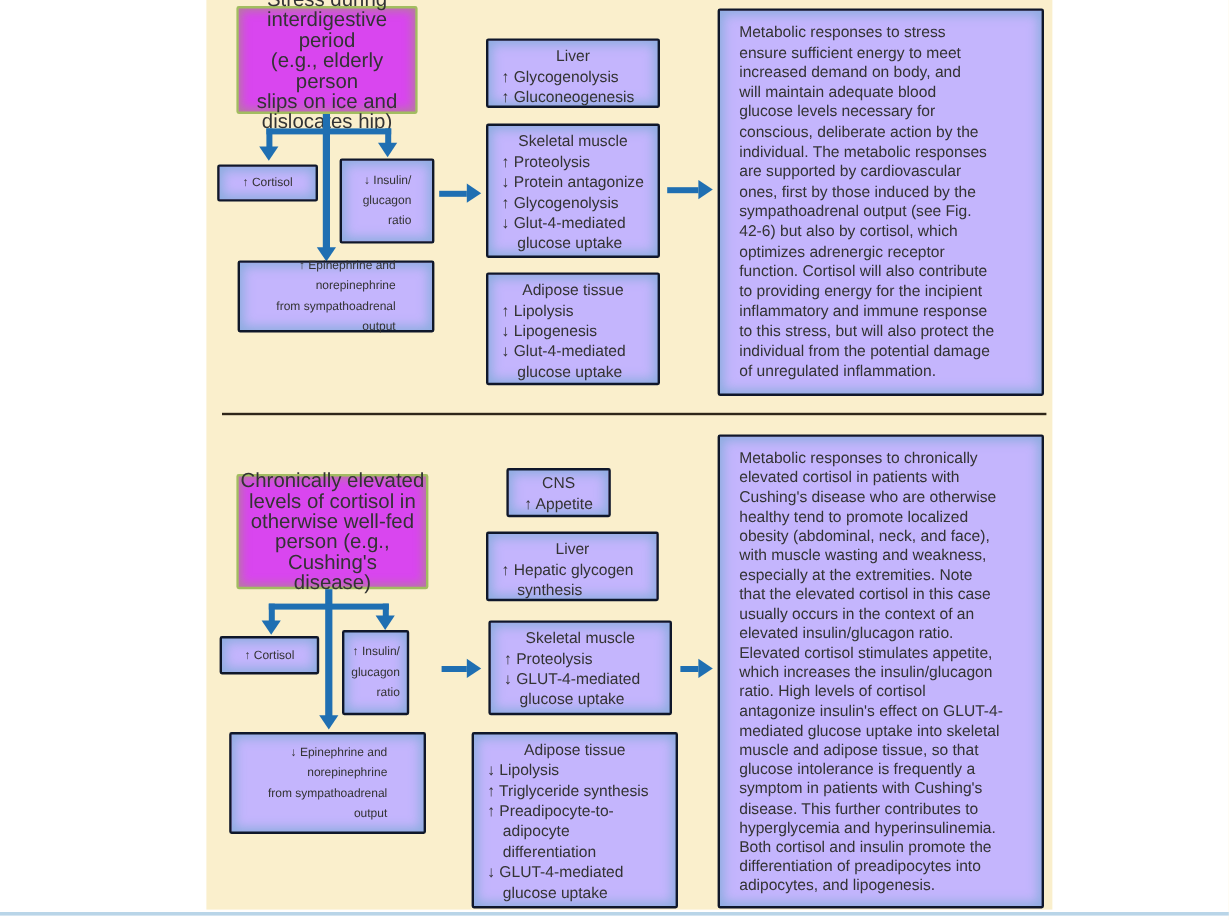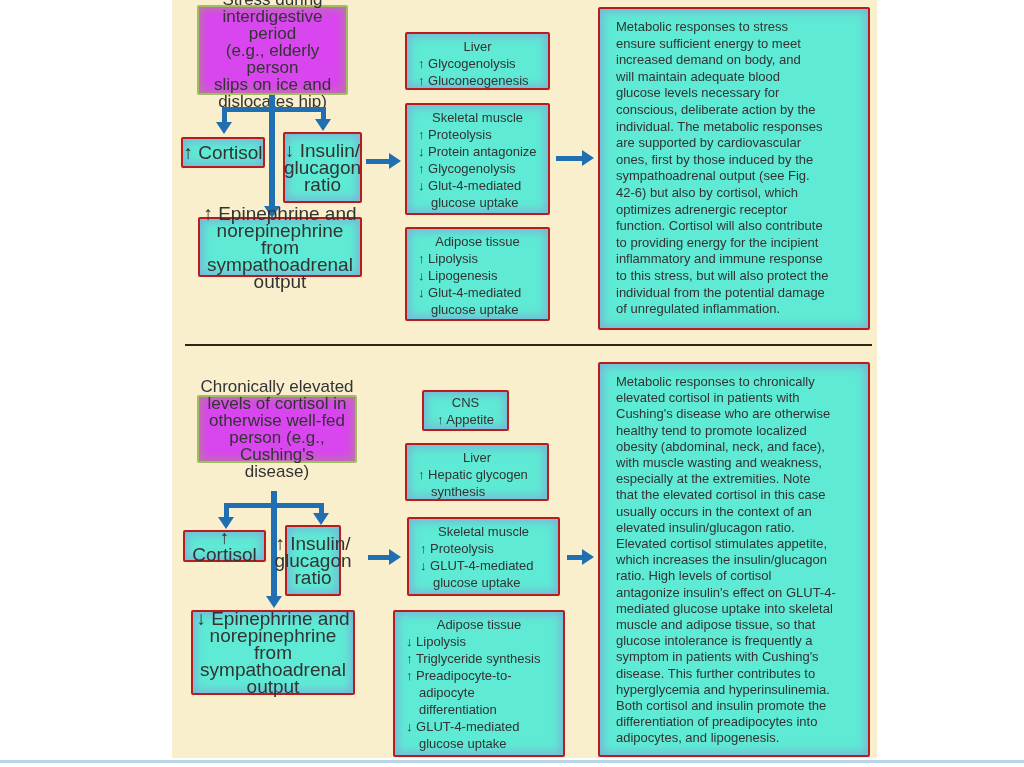--- a/index.html
+++ b/index.html
@@ -8,37 +8,37 @@
     font-family:"Liberation Sans", sans-serif;color:#333333;overflow:hidden;
   }
   .slide{
     position:absolute;left:172px;top:0;width:705px;height:758px;
     background:#FAEFCC;
   }
   .abs{position:absolute;box-sizing:border-box;}
   .txt{white-space:pre-line;}
   
   .bluebox{
-    border:2px solid #b91c1c;
-    background:#5eead4;
+    border:2px solid #0f172a;
+    background:#c4b5fd;
     box-shadow: inset 0 0 9px 3px rgba(125,170,215,.8);
     border-radius:2px;
   }
   
   .greenbox{
     border:2px solid #a2bd60;
     background:#d946ef;
     box-shadow: inset 0 0 8px 2px rgba(150,172,85,.55);
     border-radius:2px;
     display:flex;align-items:center;justify-content:center;
     text-align:center;font-size:17px;line-height:17px;
   }
   .smallbox{
     display:flex;align-items:center;justify-content:center;
-    text-align:center;font-size:19px;line-height:17px;
+    text-align:right;font-size:10px;line-height:17px;
   }
   .organ{font-size:13px;line-height:17px;padding:4px 8px 4px 8px;}
   .organ .title{text-align:center;}
   .organ .item{padding-left:16px;text-indent:-13px;} 
   .summary{
     font-size:13px;padding:10px 8px 8px 16px;
   }
   .centered-organ{display:flex;flex-direction:column;align-items:center;justify-content:center;
     font-size:13px;line-height:17px;text-align:center;}
   
@@ -127,21 +127,21 @@
 optimizes adrenergic receptor
 function. Cortisol will also contribute
 to providing energy for the incipient
 inflammatory and immune response
 to this stress, but will also protect the
 individual from the potential damage
 of unregulated inflammation.</div>
 
   <div class="abs divider" style="left:13px;top:344px;width:687px;height:2px;"></div>
 
-  <div class="abs greenbox txt" style="left:25px;top:395px;width:160px;height:68px;">Chronically elevated
+  <div class="abs greenbox txt" style="left:25px;top:395px;width:160px;height:96px;">Chronically elevated
 levels of cortisol in
 otherwise well-fed
 person (e.g., Cushing's
 disease)</div>
 
   <div class="abs vline" style="left:99px;top:491px;width:6px;height:106px;"></div>
   <div class="abs head-down" style="left:94px;top:596px;"></div>
   <div class="abs hline" style="left:52px;top:503px;width:100px;height:5px;"></div>
   <div class="abs vline" style="left:52px;top:503px;width:5px;height:15px;"></div>
   <div class="abs head-down" style="left:46px;top:517px;"></div>

